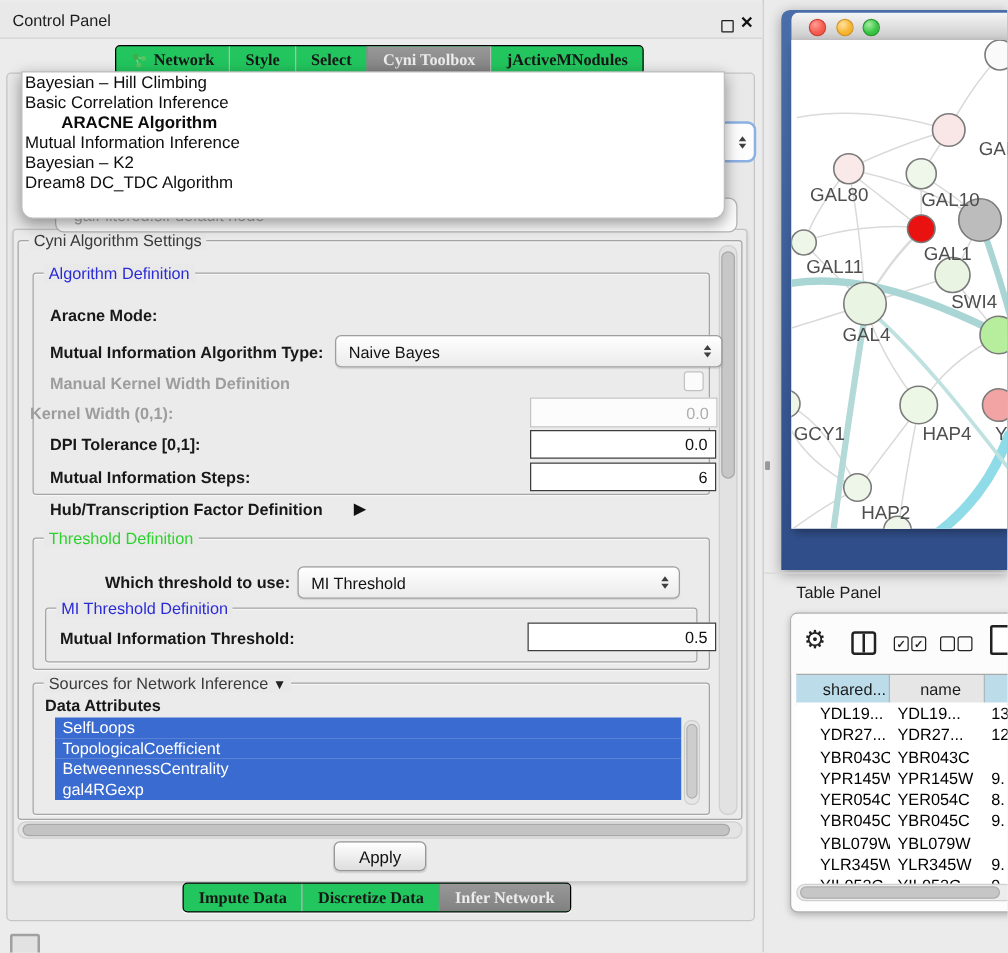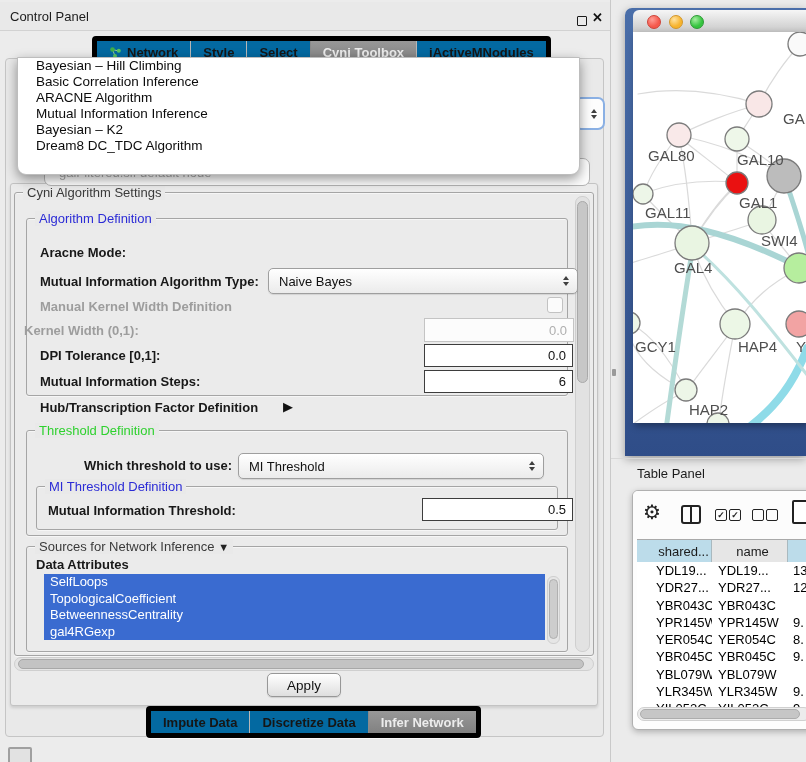--- a/index.html
+++ b/index.html
@@ -6,22 +6,22 @@
   body{width:806px;height:762px;position:relative;overflow:hidden;background:#ebebeb;
        font-family:"Liberation Sans",sans-serif;-webkit-font-smoothing:antialiased;}
 
   
   .control-panel{position:absolute;left:0;top:0;width:610px;height:762px;background:#ececec;border-right:1px solid #c9c9c9;}
   .cp-titlebar{position:absolute;left:0;top:2px;width:610px;height:28px;background:#e9e9e9;border-bottom:1px solid #d2d2d2;}
   .cp-title{position:absolute;left:10px;top:7px;font-size:13px;color:#1c1c1c;}
   .win-max{position:absolute;left:577px;top:14px;width:8px;height:8px;border:1.6px solid #1b1b1b;border-radius:1px;}
   .win-close{position:absolute;left:592px;top:8px;font-size:13px;font-weight:700;color:#111;}
 
-  .seg-group{position:absolute;display:flex;height:22px;border:5px solid #000000;border-radius:4px;overflow:hidden;
-             background:#0369a1;box-shadow:0 1px 0 rgba(255,255,255,.7);}
+  .seg-group{position:absolute;display:flex;height:22px;border:1px solid #000000;border-radius:4px;overflow:hidden;
+             background:#22c55e;box-shadow:0 1px 0 rgba(255,255,255,.7);font-family:Liberation Serif, serif;}
   .seg{display:flex;align-items:center;gap:5px;padding:0 12px;font-size:13px;font-weight:700;color:#161616;border-left:1px solid #b7b7b7;white-space:nowrap;}
   .seg:first-child{border-left:none;}
   .seg.sel{background:linear-gradient(#989898,#818181);color:#ececec;border-left-color:#8a8a8a;}
 
   .outer-panel{position:absolute;left:5px;top:58px;width:597px;height:677px;background:#e9e9e9;
                border:1px solid #c5c5c5;border-radius:4px;}
   .sub-panel{position:absolute;left:10px;top:183px;width:586px;height:521px;background:#ebebeb;
              border:1px solid #c3c3c3;border-radius:3px;box-shadow:0 2px 3px rgba(0,0,0,.12);}
   .cp-vscroll{position:absolute;left:575px;top:196px;width:13px;height:454px;background:#e2e2e2;border:1px solid #cfcfcf;border-radius:7px;}
   .cp-vscroll .thumb{position:absolute;left:1px;top:4px;width:9px;height:180px;background:#c7c7c7;border:1px solid #a9a9a9;border-radius:6px;}
@@ -30,22 +30,22 @@
   .ghost-combo{position:absolute;left:44px;top:158px;width:530px;height:26px;z-index:2;background:#fcfcfc;
                border:1px solid #b3b3b3;border-radius:7px;display:flex;align-items:center;padding-left:14px;
                font-size:13px;color:#a9a9a9;}
   .focus-sliver{position:absolute;left:574px;top:97px;width:27px;height:29px;z-index:2;background:#fdfdfd;
                 border:2px solid #8ab0e4;border-radius:7px;}
 
   
   .alg-popup{position:absolute;left:17px;top:57px;width:561px;height:116px;z-index:40;background:#ffffff;
              border:1px solid #bdbdbd;border-radius:0 0 9px 9px;box-shadow:0 4px 12px rgba(0,0,0,.40);overflow:hidden;}
   .alg-placeholder{height:18px;line-height:18px;text-align:center;color:#c0c0c0;font-size:13.5px;margin-top:2px;}
-  .alg-item{height:16px;line-height:16px;padding-left:18px;font-size:13.5px;color:#0c0c0c;white-space:nowrap;}
-  .alg-item.sel{font-weight:400;}
+  .alg-item{height:16px;line-height:16px;padding-left:2px;font-size:13.5px;color:#0c0c0c;white-space:nowrap;}
+  .alg-item.sel{font-weight:700;margin-left:29px;}
 
   
   .groupbox{position:absolute;border:1px solid #a5a5a5;border-radius:3px;box-shadow:inset 0 1px 0 rgba(255,255,255,.55),0 1px 0 rgba(255,255,255,.55);}
   .legend{position:absolute;top:-8px;left:8px;background:#e9e9e9;padding:0 4px;font-size:13px;color:#3a3a3a;white-space:nowrap;}
   .legend.blue{color:#2b2bd6;}
   .legend.green{color:#2fd12f;}
   .legend .tri{font-size:11px;color:#222;}
 
   .flabel{position:absolute;font-size:13px;font-weight:700;color:#181818;white-space:nowrap;}
   .flabel.disabled{color:#9d9d9d;}

